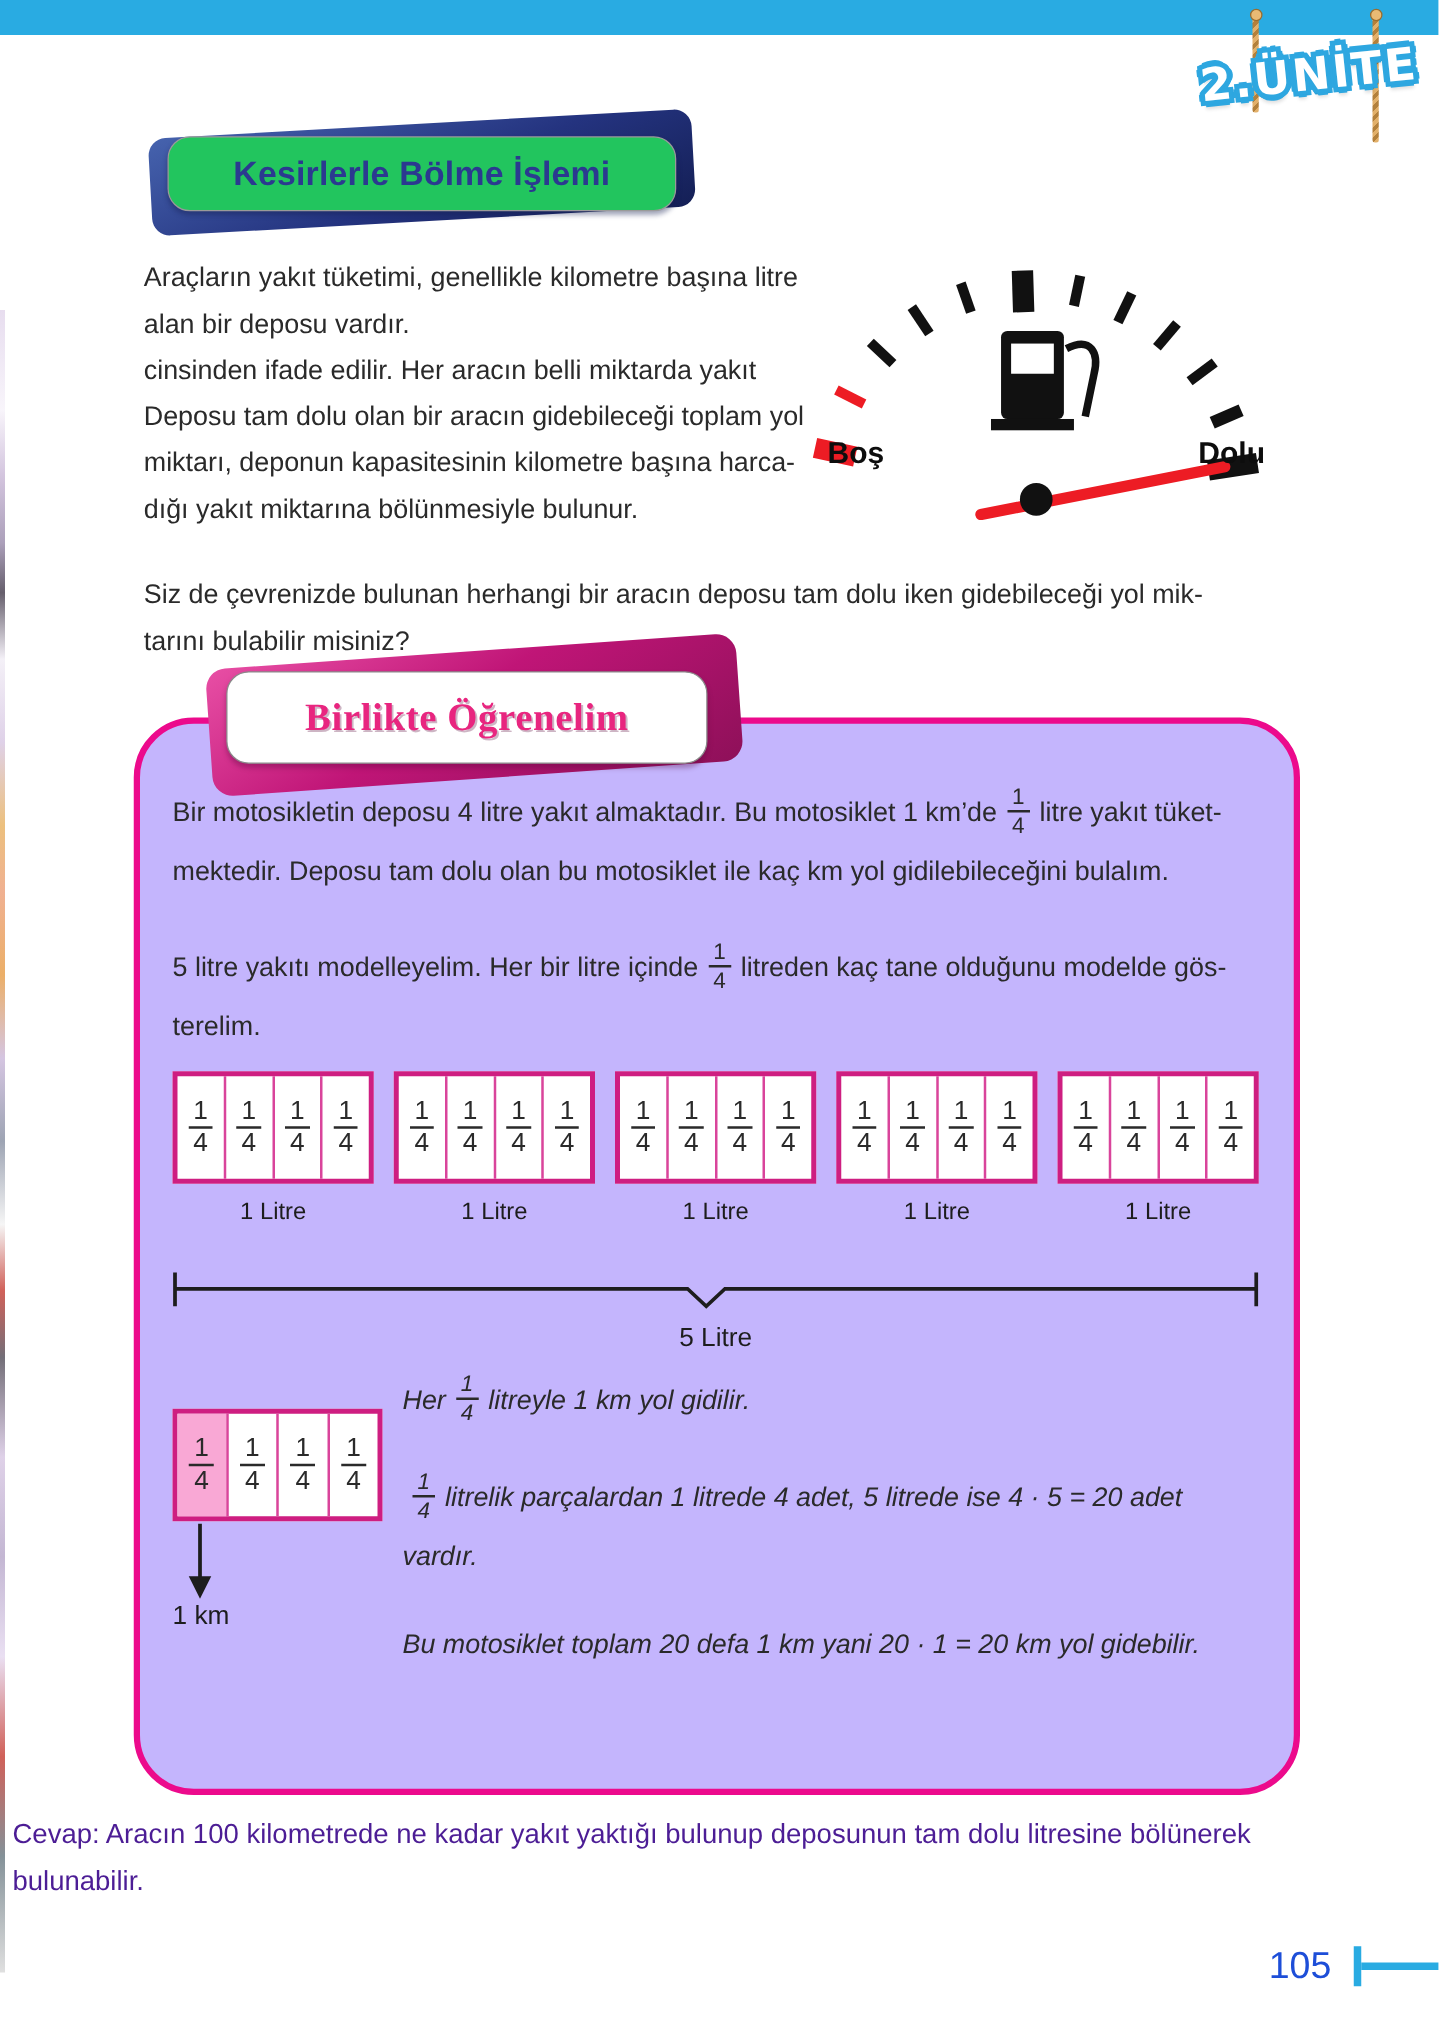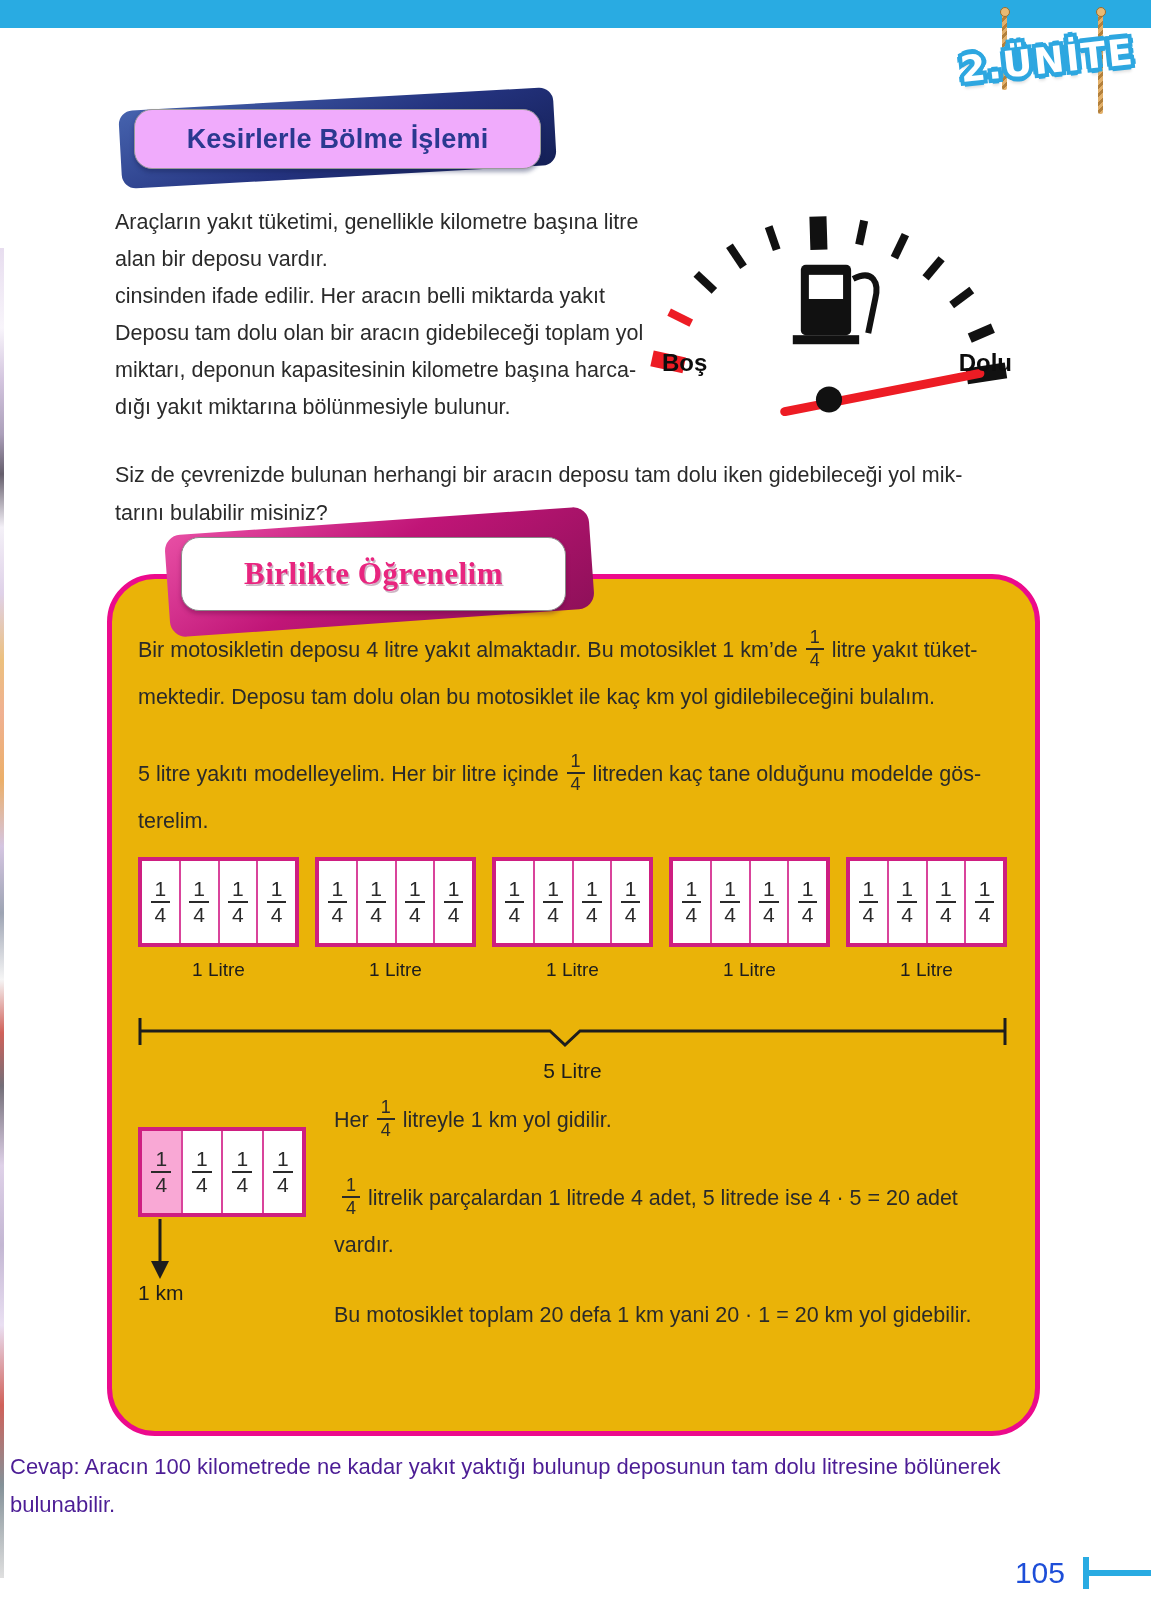--- a/index.html
+++ b/index.html
@@ -24,36 +24,36 @@
   }
   
   .edge-strip{position:absolute;left:0;top:248px;width:4px;height:1330px;opacity:.85;
     background:linear-gradient(180deg,#E3D7EC 0%,#F7F3FA 6%,#CBBAD8 10%,#9D8FAE 14%,#4A4252 17%,
       #F2EEF6 21%,#D9C9E4 26%,#E9B567 31%,#EDA37E 35%,#E8A14E 40%,#CDBBDC 45%,#8C94A6 50%,
       #F4F4F4 55%,#C8453C 59%,#5A5560 63%,#D9C9E4 69%,#B9AACB 75%,#E6DAF0 81%,#C8453C 87%,#6E7E86 93%,#DADADA 100%);}
   
   .title-badge{position:absolute;left:118px;top:97px;width:445px;height:82px;}
   .title-badge::before{content:"";position:absolute;left:2px;right:8px;top:2px;bottom:2px;border-radius:14px;
     transform:rotate(-3.2deg);background:linear-gradient(160deg,#4663AE 0%,#24337F 55%,#141F55 100%);}
-  .title-pill{position:absolute;left:16px;right:22px;top:12px;bottom:10px;background:#f0abfc;border-radius:18px;
+  .title-pill{position:absolute;left:16px;right:22px;top:12px;bottom:10px;background:#22c55e;border-radius:18px;
     border:1px solid #9a9a9a;box-shadow:0 3px 4px rgba(20,30,80,.4);display:flex;align-items:center;justify-content:center;}
   .title-pill h1{margin:0;font-size:27px;font-weight:bold;color:#2B3990;letter-spacing:.2px;}
   
   .intro-text{position:absolute;left:115px;top:204px;width:560px;font-size:21.5px;}
   .intro-text .ln{line-height:37px;white-space:nowrap;}
   
   .gauge{position:absolute;left:648px;top:186px;width:364px;height:230px;}
   .gauge-label{position:absolute;font-weight:bold;font-size:24px;color:#0d0d0d;}
   .gauge-label.empty{left:14px;top:163px;}
   .gauge-label.full{right:0px;top:163px;}
   
   .question{position:absolute;left:115px;top:428px;width:910px;font-size:21.5px;margin-top:28px;}
   .question .ln{line-height:38px;white-space:nowrap;}
   
-  .learn-box{position:absolute;left:107px;top:574px;width:933px;height:862px;background:#eab308;
+  .learn-box{position:absolute;left:107px;top:574px;width:933px;height:862px;background:#c4b5fd;
     border:5px solid #EC0A8C;border-radius:48px;box-sizing:border-box;}
   .learn-badge{position:absolute;left:55px;top:-62px;width:425px;height:110px;}
   .learn-badge::before{content:"";position:absolute;left:0;right:0;top:4px;bottom:4px;border-radius:16px;
     transform:rotate(-4deg);background:linear-gradient(150deg,#E84FA5 0%,#C01577 45%,#8E1059 100%);}
   .learn-pill{position:absolute;left:14px;right:26px;top:20px;bottom:16px;background:#fff;border-radius:18px;
     border:1px solid #8a8a8a;box-shadow:0 3px 4px rgba(90,5,60,.35);display:flex;align-items:center;justify-content:center;}
   .learn-pill h2{margin:0;font-family:"Liberation Serif",serif;font-size:31px;font-weight:bold;color:#E8257F;
     letter-spacing:.5px;text-shadow:1.5px 1.5px 0 rgba(90,10,60,.3);}
   .box-content{position:absolute;left:26px;right:28px;top:46px;font-size:21.5px;}
   .rich-line{line-height:50px;white-space:nowrap;}
@@ -73,21 +73,21 @@
   .litre-box .cell.hl{background:#F9A8D5;}
   .litre-label{text-align:center;font-size:19px;margin-top:12px;color:#1d1d1d;}
   
   .bracket-wrap{margin-top:36px;}
   .five-litre-label{text-align:center;font-size:21px;margin-top:2px;color:#1d1d1d;}
   
   .bottom-row{display:flex;margin-top:12px;}
   .mini-model{width:168px;flex:0 0 168px;margin-top:32px;}
   .down-arrow{margin-left:9px;display:block;}
   .km-label{font-size:21px;margin-top:0;color:#1d1d1d;}
-  .right-texts{flex:1;margin-left:28px;}
+  .right-texts{flex:1;margin-left:16px;font-style:italic;}
   .rt3{margin-top:26px;}
   .rt2{margin-top:28px;}
   
   .answer{position:absolute;left:10px;top:1448px;width:1120px;font-size:22px;color:#4c1d95;font-weight:500;}
   .answer .ln{line-height:38px;white-space:nowrap;}
   .page-num{position:absolute;right:0;top:1556px;display:flex;align-items:center;}
   .page-num .num{font-size:30px;color:#1d4ed8;}
   .page-num .tick{width:6px;height:32px;background:#29ABE2;margin-left:18px;}
   .page-num .rule{width:62px;height:6px;background:#29ABE2;}
 </style>

